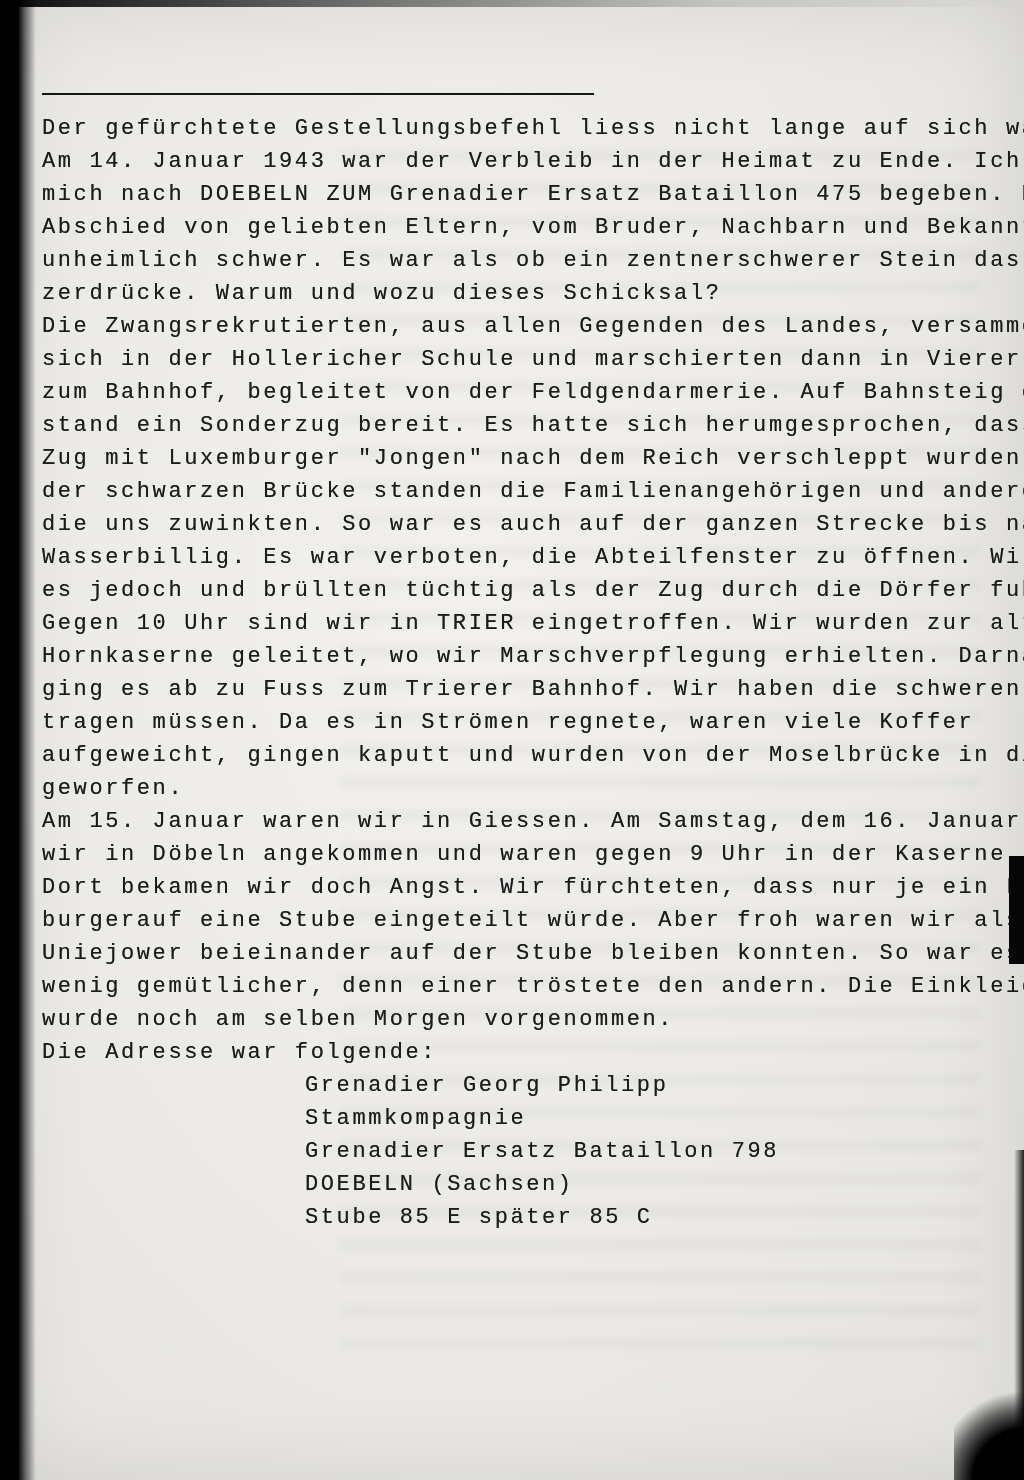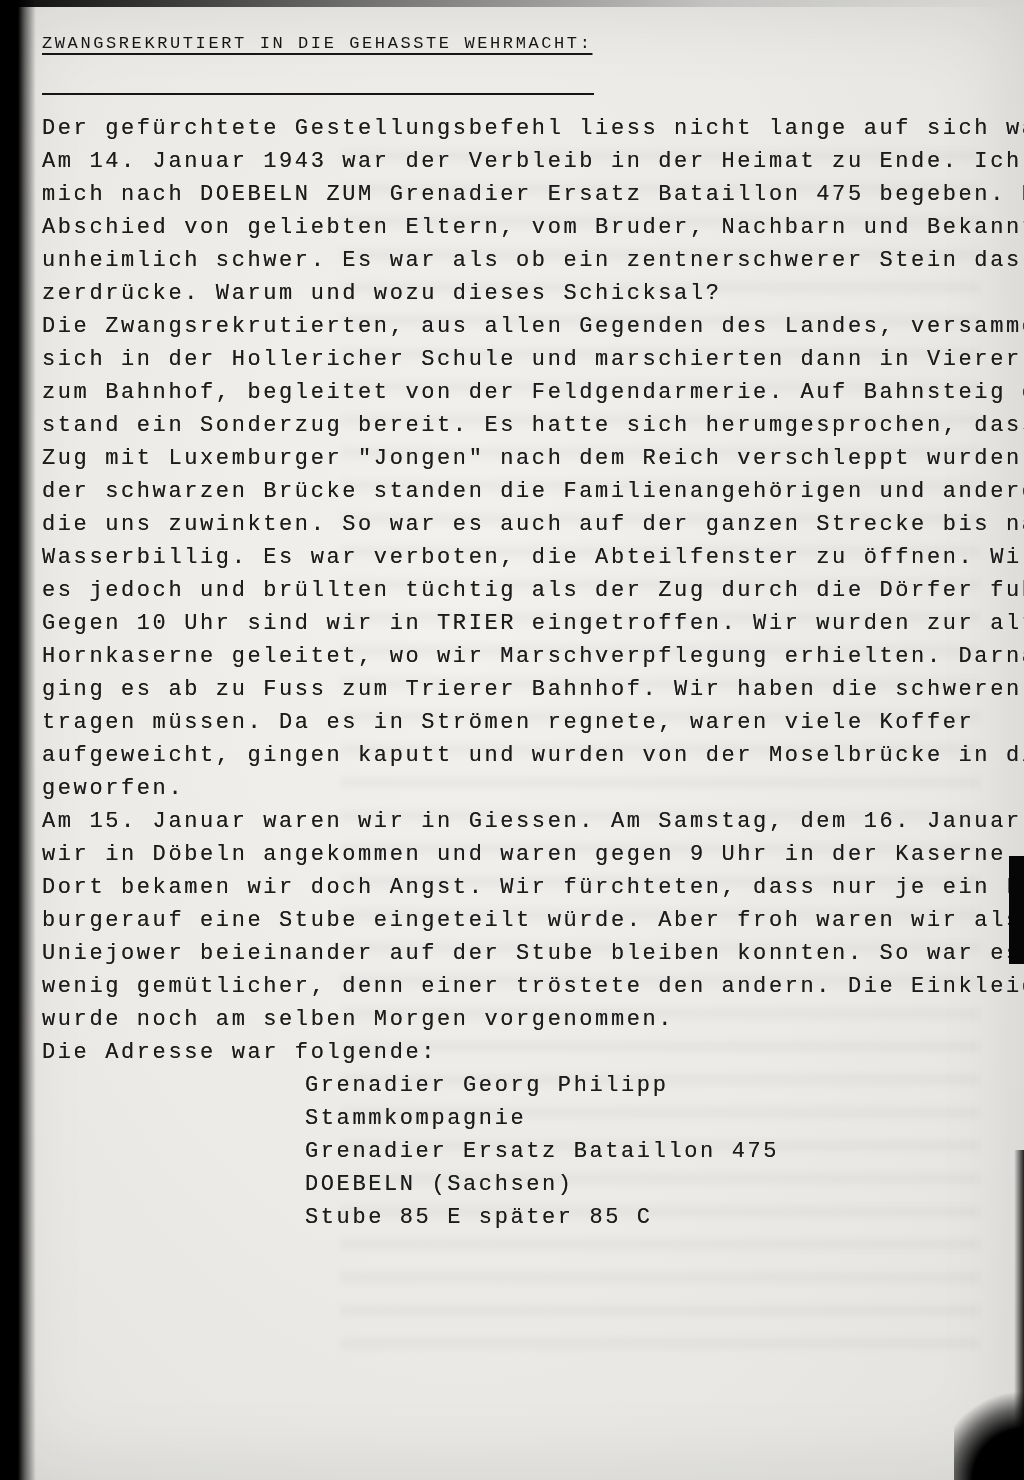--- a/index.html
+++ b/index.html
@@ -108,21 +108,20 @@
   }
 </style>
 </head>
 <body>
 
 <div class="scan">
 
   <div class="ghost"></div>
 
   <div class="content">
-    <h1 class="title">ZWANGSREKRUTIERT IN DIE GEHASSTE WEHRMACHT:</h1>
 
     <div class="title-rule"></div>
 
     <div class="text-col">
       <div class="body-text">Der gefürchtete Gestellungsbefehl liess nicht lange auf sich warten.
 Am 14. Januar 1943 war der Verbleib in der Heimat zu Ende. Ich musste
 mich nach DOEBELN ZUM Grenadier Ersatz Bataillon 475 begeben. Der
 Abschied von geliebten Eltern, vom Bruder, Nachbarn und Bekannten war
 unheimlich schwer. Es war als ob ein zentnerschwerer Stein das Herz
 zerdrücke. Warum und wozu dieses Schicksal?
@@ -145,21 +144,21 @@
 wir in Döbeln angekommen und waren gegen 9 Uhr in der Kaserne.
 Dort bekamen wir doch Angst. Wir fürchteten, dass nur je ein Luxem-
 burgerauf eine Stube eingeteilt würde. Aber froh waren wir als 15
 Uniejower beieinander auf der Stube bleiben konnten. So war es ein
 wenig gemütlicher, denn einer tröstete den andern. Die Einkleidung
 wurde noch am selben Morgen vorgenommen.
 Die Adresse war folgende:</div>
 
       <div class="address-block">Grenadier Georg Philipp
 Stammkompagnie
-Grenadier Ersatz Bataillon 475
+Grenadier Ersatz Bataillon 798
 DOEBELN (Sachsen)
 Stube 85 E später 85 C</div>
     </div>
   </div>
 
   <div class="edge-left"></div>
   <div class="edge-top"></div>
   <div class="edge-right-mid"></div>
   <div class="edge-right-low"></div>
   <div class="corner-br"></div>

